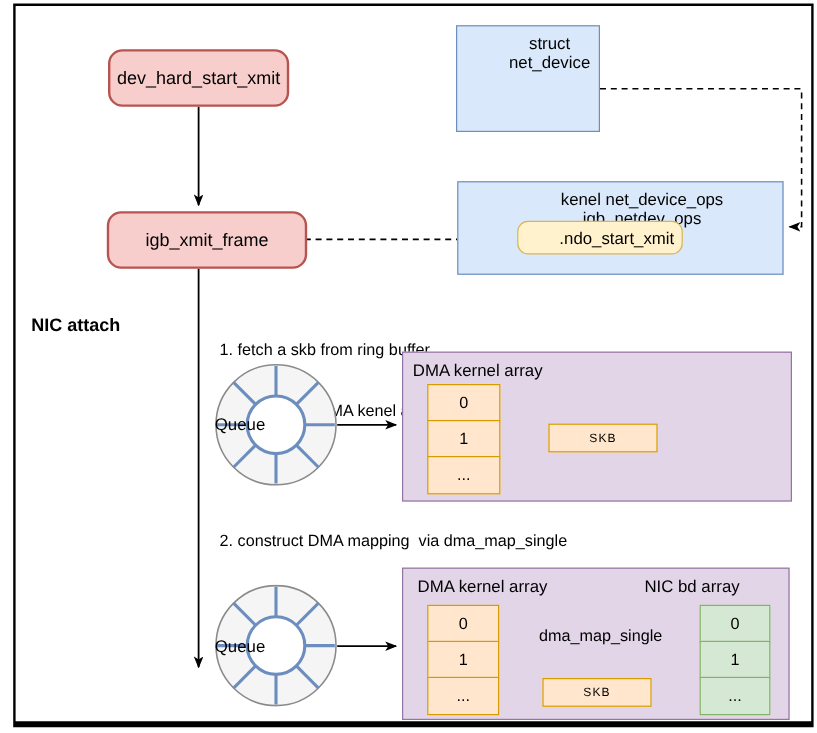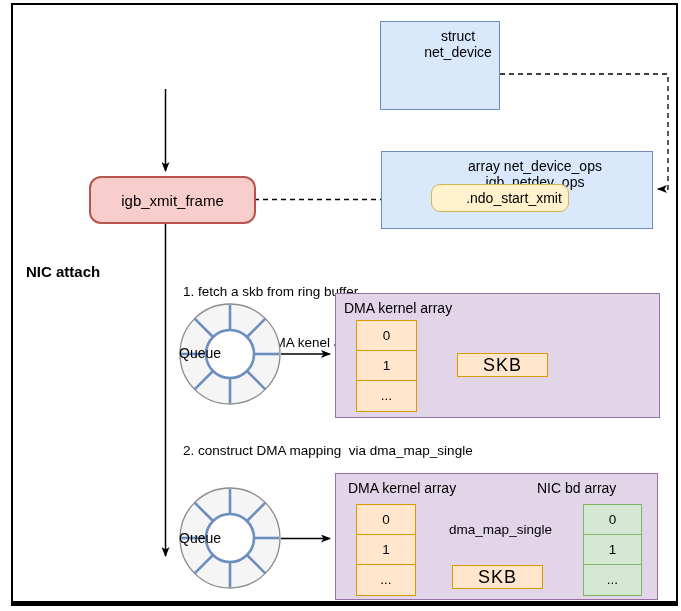--- a/index.html
+++ b/index.html
@@ -16,21 +16,21 @@
   .greenfield{background:#d5e8d4;border:1.5px solid #82b366;border-radius:8px;font-size:14px;}
   .yellowfield{background:#fff2cc;border:1.5px solid #d6b656;border-radius:9px;font-size:14px;}
   .purplebox{background:#e1d5e7;border:1.5px solid #9673a6;}
   .plabel{position:absolute;font-size:14px;white-space:nowrap;}
   .col{position:absolute;}
   .cell{box-sizing:border-box;width:100%;height:31.5px;margin-top:-1.5px;
         background:#ffe6cc;border:1.5px solid #d79b00;
         display:flex;align-items:center;justify-content:center;font-size:13.5px;}
   .cell:first-child{margin-top:0;}
   .gcol .cell{background:#d5e8d4;border-color:#82b366;}
-  .skb{background:#ffe6cc;border:1.5px solid #d79b00;font-size:18px;letter-spacing:1px;}
+  .skb{background:#ffe6cc;border:1.5px solid #d79b00;font-size:10px;letter-spacing:1px;}
   .steptext{position:absolute;font-size:13.5px;line-height:17px;white-space:pre;}
   .nicdriver{position:absolute;font-size:15px;font-weight:bold;}
   .queue-label{position:absolute;width:102px;font-size:14px;}
   .maptext{position:absolute;text-align:center;font-size:13.5px;line-height:16.5px;}
 </style>
 </head>
 <body>
 
 <div class="canvas">
 
@@ -47,28 +47,29 @@
     <path d="M281,354 L330,354" stroke="#000" stroke-width="1.5" fill="none" marker-end="url(#arr)"></path>
     <path d="M281,538.5 L330,538.5" stroke="#000" stroke-width="1.5" fill="none" marker-end="url(#arr)"></path>
     <path d="M491,74 L668,74 L668,189 L658,189" stroke="#000" stroke-width="1.3" stroke-dasharray="5,4" fill="none" marker-end="url(#arr)"></path>
     <path d="M430,199.5 L247,199.5" stroke="#000" stroke-width="1.3" stroke-dasharray="5,4" fill="none" marker-end="url(#arr)"></path>
     <path d="M416,517 L446,568" stroke="#000" stroke-width="1.3" stroke-dasharray="4,4" fill="none" marker-end="url(#arr)"></path>
     <path d="M581,519 L548,568" stroke="#000" stroke-width="1.3" stroke-dasharray="4,4" fill="none" marker-end="url(#arr)"></path>
   </svg>
 
   <div class="nicdriver" style="left:26px;top:263px;">NIC attach</div>
 
+  <div class="abs node pink" style="left:90px;top:41px;width:151px;height:48px;">dev_hard_start_xmit</div>
   <div class="abs node pink" style="left:89px;top:176px;width:167px;height:48px;">igb_xmit_frame</div>
 
   <div class="abs bluebox" style="left:380px;top:21px;width:120px;height:89px;">
     <div class="bluetitle">struct net_device</div>
   </div>
 
   <div class="abs bluebox" style="left:381px;top:151px;width:272px;height:78px;">
-    <div class="bluetitle">array net_device_ops igb_netdev_ops</div>
+    <div class="bluetitle">kenel net_device_ops igb_netdev_ops</div>
     <div class="abs node yellowfield" style="left:49px;top:32px;width:138px;height:28px;padding-left:28px;">.ndo_start_xmit</div>
   </div>
 
   <div class="steptext" style="left:183px;top:249px;">
     <div>1. fetch a skb from ring buffer</div>
     <div>and attach to DMA kenel array</div>
   </div>
 
   <svg class="abs" style="left:179px;top:303px;" width="102" height="102" viewBox="0 0 102 102">
     <circle cx="51" cy="51" r="50" fill="#f5f5f5" stroke="#8a8a8a" stroke-width="1.3"></circle>

